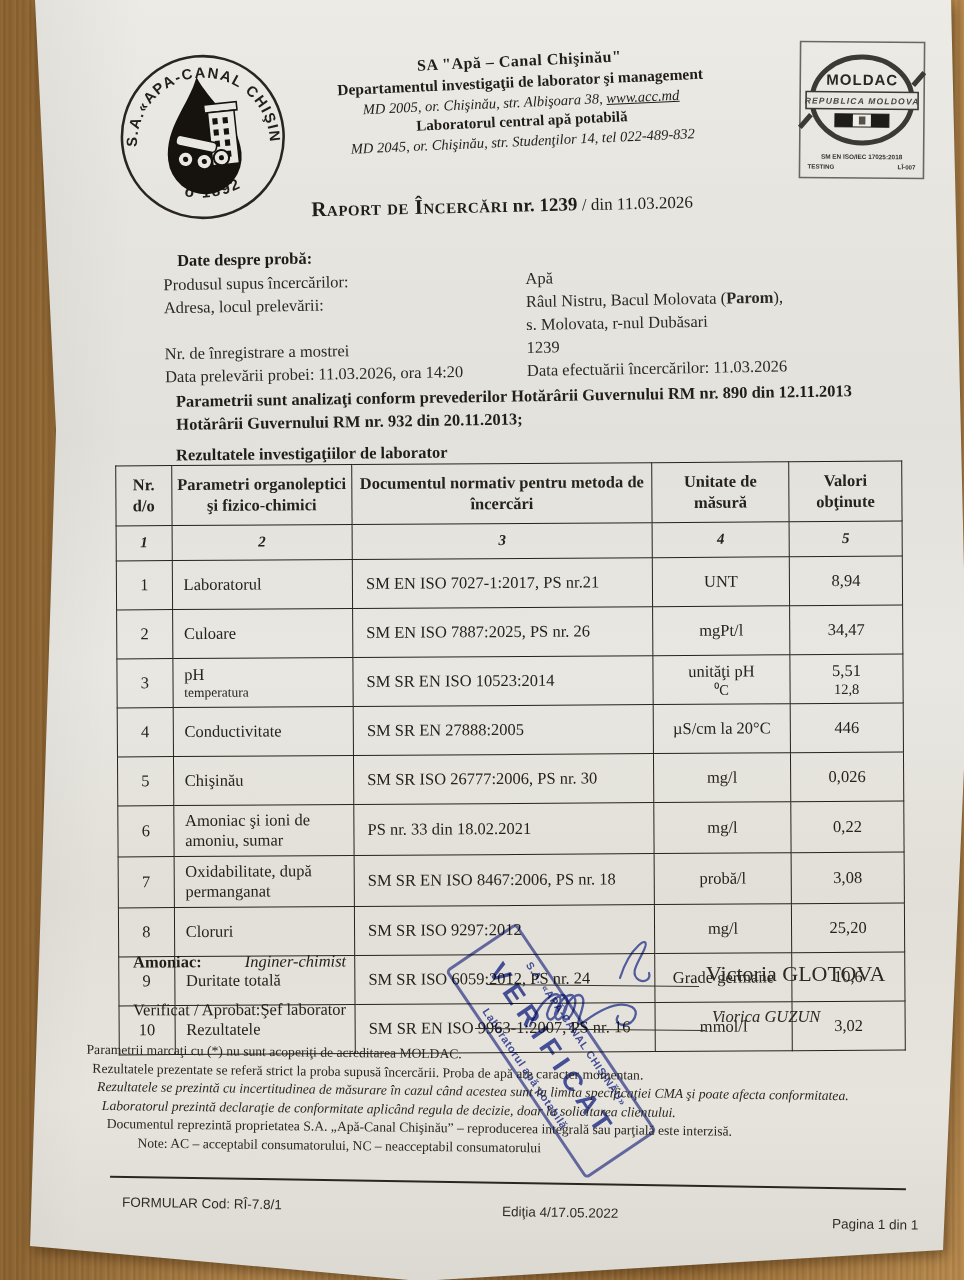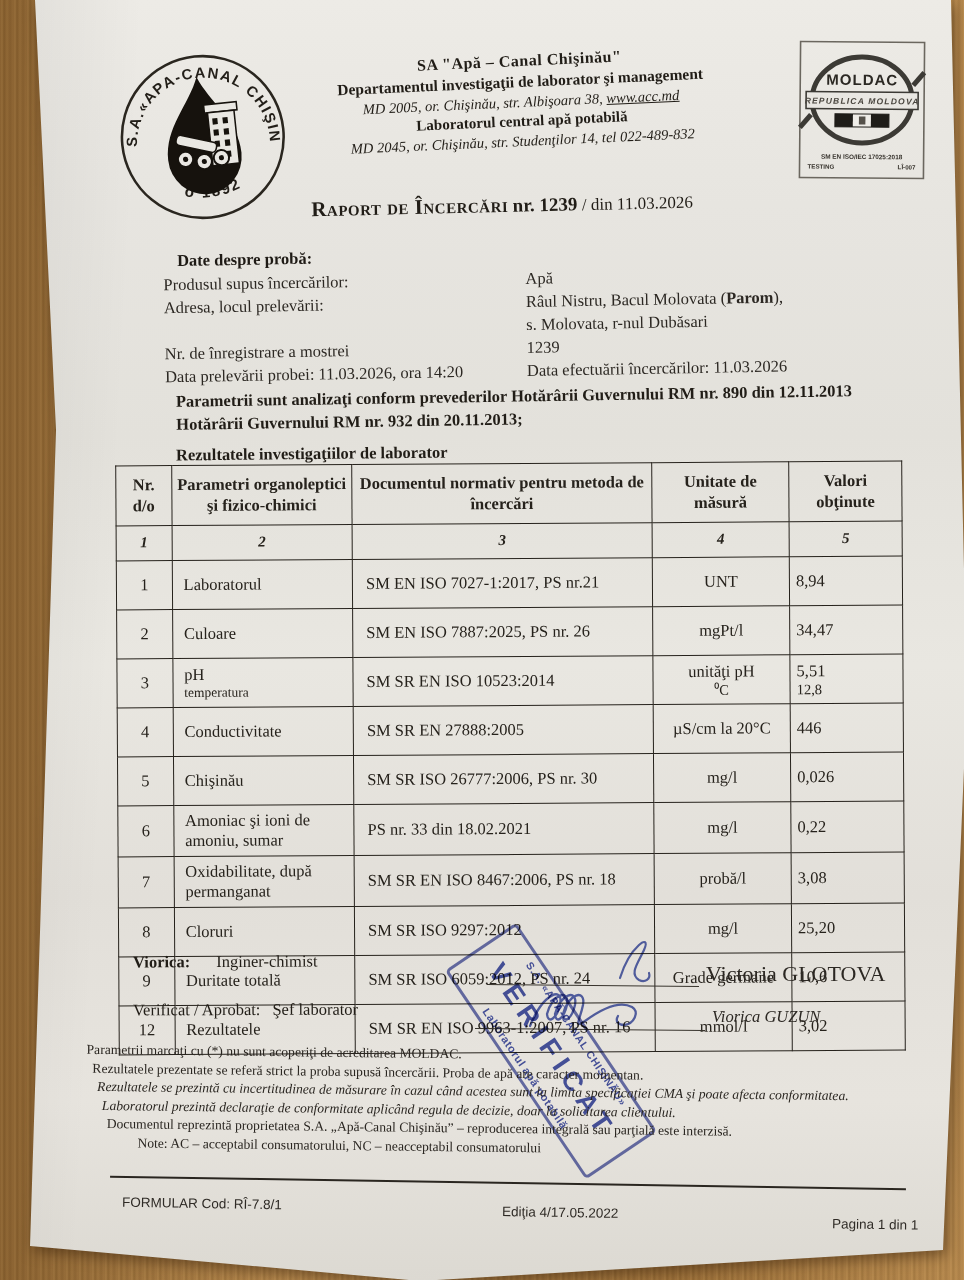--- a/index.html
+++ b/index.html
@@ -47,29 +47,29 @@
   .rtable{left:117px;top:463px;width:787px;transform:rotate(-.35deg);}
   table{border-collapse:collapse;width:100%;color:#26221c;}
   th,td{border:1.7px solid #26221c;}
   th{font-size:16.5px;font-weight:bold;padding:8px 4px;line-height:1.3;vertical-align:middle;}
   .idx td{font-style:italic;font-weight:bold;text-align:center;font-size:15px;height:24px;}
   td{font-size:16.5px;vertical-align:middle;padding:5px 6px;height:38px;}
   td.c-nr{text-align:center;width:47px;}
   td.c-param{width:174px;padding-left:11px;}
   td.c-method{width:315px;padding-left:13px;}
   td.c-unit{width:136px;text-align:center;}
-  td.c-value{width:108px;text-align:left;}
+  td.c-value{width:108px;text-align:center;}
   td .sub{font-size:13.5px;line-height:1.15;}
   td.c-unit .sub,td.c-value .sub{font-size:14.5px;}
   
   .sig-label{font-size:16.5px;color:#211d17;}
   .elaborat{left:133px;top:952px;transform:rotate(-.3deg);}
-  .elaborat .role{margin-left:26px;}
+  .elaborat .role{margin-left:43px;font-style:italic;}
   .verificat{left:133px;top:1000px;transform:rotate(-.2deg);}
-  .verificat .role{margin-left:12px;}
+  .verificat .role{}
   .uline{border-bottom:1.6px solid #38342d;height:0;}
   .u1{left:487px;top:985px;width:212px;transform:rotate(.5deg);}
   .u2{left:475px;top:1029px;width:230px;transform:rotate(.5deg);}
   .name1{left:706px;top:961px;font-size:22px;}
   .name2{left:712px;top:1007px;font-size:16.5px;font-style:italic;}
   .sig-svg{position:absolute;mix-blend-mode:multiply;opacity:.85;}
   
   .stamp{
     left:425px;top:1008px;width:252px;height:86px;
     transform:rotate(56deg);transform-origin:center;
@@ -375,41 +375,41 @@
               </td>
               <td class="c-unit">
                 <div>Grade germane</div>
               </td>
               <td class="c-value">
                 <div>10,6</div>
               </td>
             </tr>
             <tr>
               <td class="c-nr">
-                <div>12</div>
+                <div>10</div>
               </td>
               <td class="c-param">
                 <div>Rezultatele</div>
               </td>
               <td class="c-method">
                 <div>SM SR EN ISO 9963-1:2007, PS nr. 16</div>
               </td>
               <td class="c-unit">
                 <div>mmol/l</div>
               </td>
               <td class="c-value">
                 <div>3,02</div>
               </td>
             </tr>
           </tbody>
       </table>
     </div>
 
     <div class="abs elaborat sig-label">
-      <b>Viorica:</b><span class="role">Inginer-chimist</span>
+      <b>Amoniac:</b><span class="role">Inginer-chimist</span>
     </div>
     <div class="abs verificat sig-label">
       <span>Verificat / Aprobat:</span><span class="role">Şef laborator</span>
     </div>
     <div class="abs uline u1"></div>
     <div class="abs uline u2"></div>
     <div class="abs name1">Victoria GLOTOVA</div>
     <div class="abs name2">Viorica GUZUN</div>
 
     <svg class="sig-svg" style="left:598px;top:928px;" width="80" height="62" viewBox="0 0 80 62">

